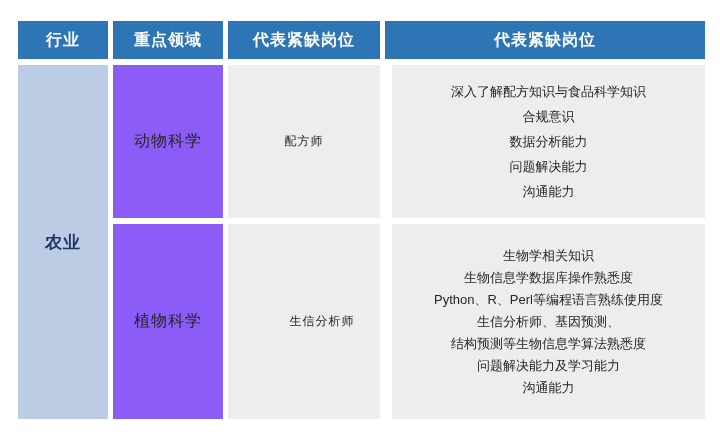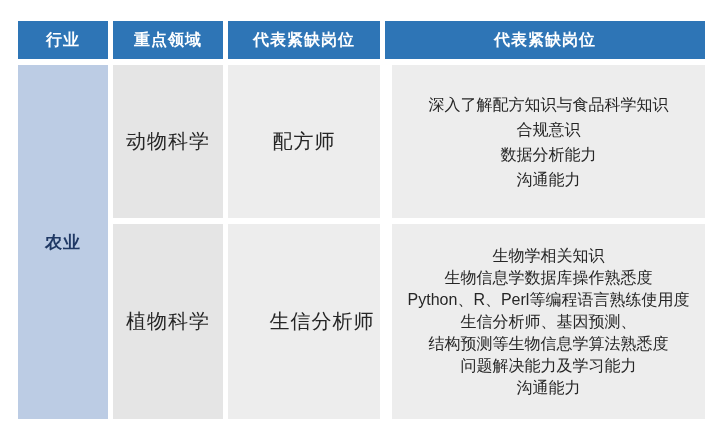--- a/index.html
+++ b/index.html
@@ -38,39 +38,39 @@
   .h4 { grid-area: 1 / 4; }
   .industry-cell {
     grid-row: 2 / 4; grid-column: 1;
     background: #BCCCE4;
     color: #1F3864;
     font-size: 17px;
     font-weight: bold;
     letter-spacing: 1px;
   }
   .field-cell {
-    background: #e5e5e5;
+    background: #8b5cf6;
     color: #262626;
-    font-size: 20px;
+    font-size: 16px;
     letter-spacing: 1px;
   }
   .pos-cell {
     background: #EDEDED;
     color: #262626;
-    font-size: 20px;
+    font-size: 12px;
     letter-spacing: 1px;
   }
   .f1 { grid-area: 2 / 2; }
   .p1 { grid-area: 2 / 3; }
   .f2 { grid-area: 3 / 2; }
   .p2 { grid-area: 3 / 3; padding-left: 36px; }
   .skills-cell {
     background: #EDEDED;
     color: #262626;
-    font-size: 16px;
+    font-size: 13px;
     flex-direction: column;
     justify-content: center;
     margin-left: 7px;
   }
   .s1 { grid-area: 2 / 4; }
   .s2 { grid-area: 3 / 4; }
   .s1 .skill-line { line-height: 25px; }
   .s2 .skill-line { line-height: 22px; }
 </style>
 </head>
@@ -84,20 +84,21 @@
   <div class="cell header-cell h4">代表紧缺岗位</div>
 
   <div class="cell industry-cell">农业</div>
 
   <div class="cell field-cell f1">动物科学</div>
   <div class="cell pos-cell p1">配方师</div>
   <div class="cell skills-cell s1">
     <div class="skill-line">深入了解配方知识与食品科学知识</div>
     <div class="skill-line">合规意识</div>
     <div class="skill-line">数据分析能力</div>
+    <div class="skill-line">问题解决能力</div>
     <div class="skill-line">沟通能力</div>
   </div>
 
   <div class="cell field-cell f2">植物科学</div>
   <div class="cell pos-cell p2">生信分析师</div>
   <div class="cell skills-cell s2">
     <div class="skill-line">生物学相关知识</div>
     <div class="skill-line">生物信息学数据库操作熟悉度</div>
     <div class="skill-line">Python、R、Perl等编程语言熟练使用度</div>
     <div class="skill-line">生信分析师、基因预测、</div>

